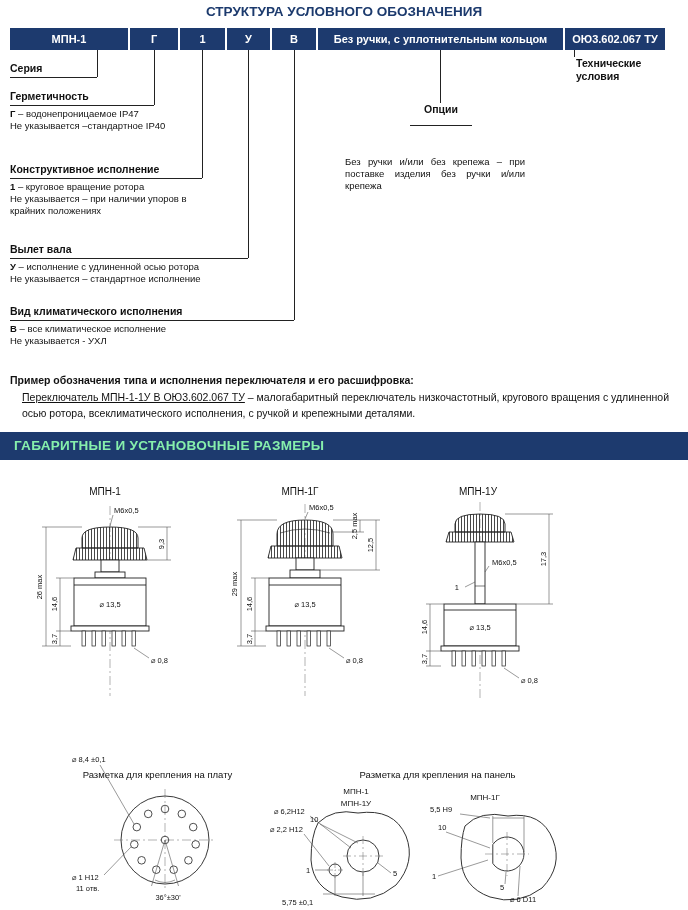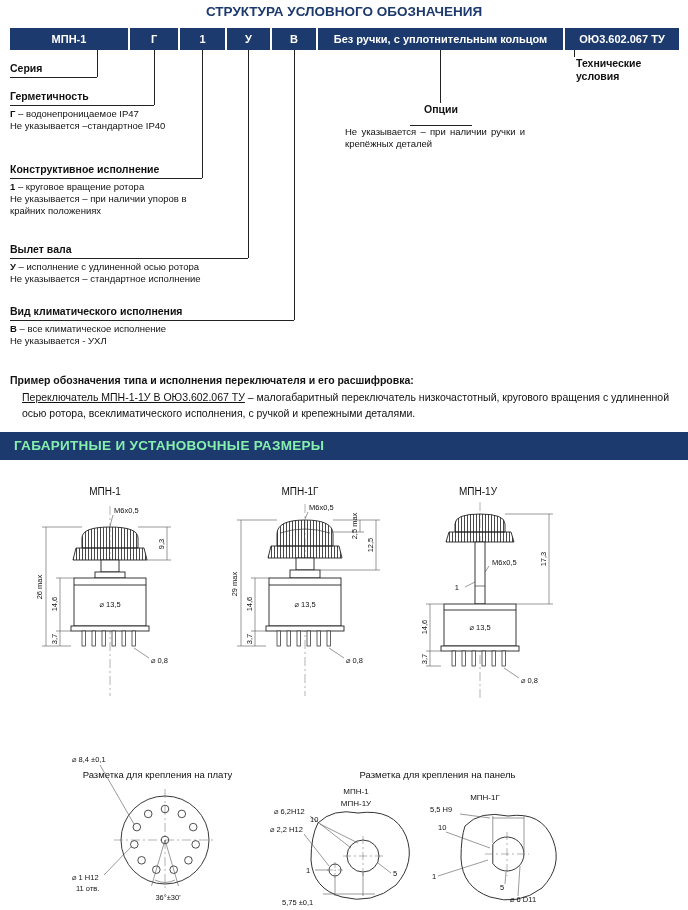--- a/index.html
+++ b/index.html
@@ -55,21 +55,21 @@
 
   <div class="title">СТРУКТУРА УСЛОВНОГО ОБОЗНАЧЕНИЯ</div>
 
   <div class="boxes">
     <div class="box" style="width:118px">МПН-1</div>
     <div class="box" style="width:48px">Г</div>
     <div class="box" style="width:45px">1</div>
     <div class="box" style="width:43px">У</div>
     <div class="box" style="width:44px">В</div>
     <div class="box" style="width:245px">Без ручки, с уплотнительным кольцом</div>
-    <div class="box" style="width:114px">ОЮ3.602.067 ТУ</div>
+    <div class="box" style="width:100px">ОЮ3.602.067 ТУ</div>
   </div>
 
   <div class="vline" style="left:97px;top:50px;height:27px"></div>
   <div class="vline" style="left:154px;top:50px;height:55px"></div>
   <div class="vline" style="left:202px;top:50px;height:128px"></div>
   <div class="vline" style="left:248px;top:50px;height:208px"></div>
   <div class="vline" style="left:294px;top:50px;height:270px"></div>
   <div class="vline" style="left:440px;top:50px;height:53px"></div>
   <div class="vline" style="left:574px;top:50px;height:7px"></div>
 
@@ -85,21 +85,21 @@
 
   <div class="legend-title" style="left:10px;top:243px;width:238px">Вылет вала</div>
   <div class="legend-text" style="left:10px;top:261px"><b>У</b><span> – исполнение с удлиненной осью ротора</span></div>
   <div class="legend-text" style="left:10px;top:273px">Не указывается – стандартное исполнение</div>
 
   <div class="legend-title" style="left:10px;top:305px;width:284px">Вид климатического исполнения</div>
   <div class="legend-text" style="left:10px;top:323px"><b>В</b><span> – все климатическое исполнение</span></div>
   <div class="legend-text" style="left:10px;top:335px">Не указывается - УХЛ</div>
 
   <div class="opcii-title">Опции</div>
-  <div class="opts-item" style="left:345px;top:126px">Не указывается – при наличии ручки и крепёжных деталей</div>
+  <div class="opts-item" style="left:345px;top:156px">Без ручки и/или без крепежа – при поставке изделия без ручки и/или крепежа</div>
 
   <div class="tu-title">Технические условия</div>
 
   <div class="example-heading">Пример обозначения типа и исполнения переключателя и его расшифровка:</div>
   <div class="example-body"><span class="des">Переключатель МПН-1-1У В ОЮ3.602.067 ТУ</span><span> – малогабаритный переключатель низкочастотный, кругового вращения с удлиненной осью ротора, всеклиматического исполнения, с ручкой и крепежными деталями.</span></div>
 
   <div class="section-bar">ГАБАРИТНЫЕ И УСТАНОВОЧНЫЕ РАЗМЕРЫ</div>
 
   <div class="variant-label" style="left:55px;top:486px">МПН-1</div>
   <div class="variant-label" style="left:250px;top:486px">МПН-1Г</div>

